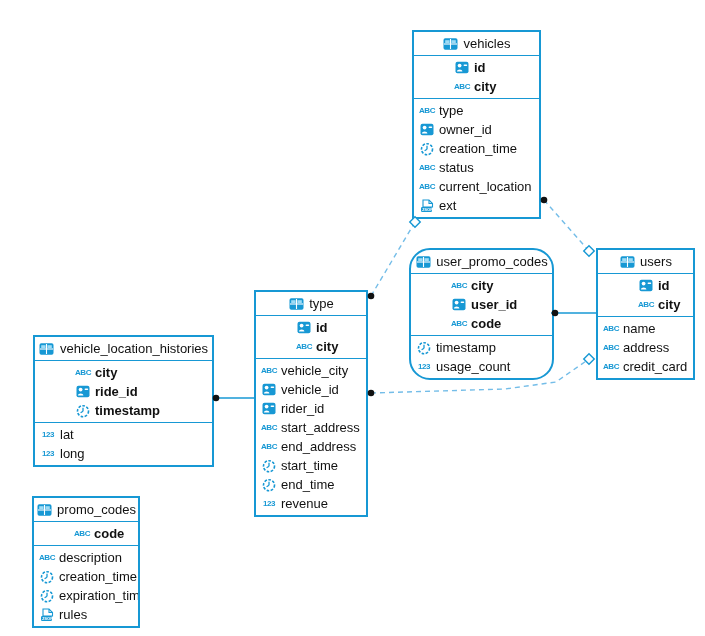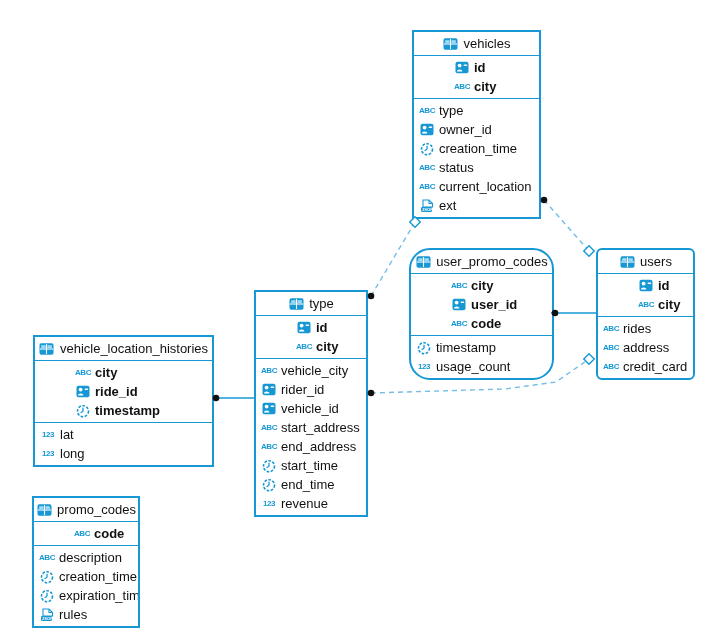--- a/index.html
+++ b/index.html
@@ -179,21 +179,21 @@
           <span>timestamp</span>
         </div>
         <div class="row">
           <span class="icon">
             <span class="txt-icon">123</span>
           </span>
           <span>usage_count</span>
         </div>
       </div>
     </div>
-    <div class="table" style="left: 596px; top: 248px; width: 99px; border-radius: 6px;">
+    <div class="table" style="left: 596px; top: 248px; width: 99px;">
       <div class="thead">
         <span class="icon">
           <svg width="15" height="14" viewBox="0 0 15 14">
             <rect x="0.5" y="1.2" width="14" height="11.6" rx="1.8" fill="#1798d4"></rect>
             <rect x="2.2" y="3.2" width="4.4" height="2.8" fill="#9edcf6"></rect>
             <rect x="8.4" y="3.2" width="4.4" height="2.8" fill="#9edcf6"></rect>
             <g stroke="#fff" stroke-width="1.1">
               <line x1="1" y1="7" x2="14" y2="7"></line>
               <line x1="7.5" y1="2" x2="7.5" y2="12"></line>
             </g>
@@ -218,21 +218,21 @@
             <span class="txt-icon">ABC</span>
           </span>
           <span>city</span>
         </div>
       </div>
       <div class="section">
         <div class="row">
           <span class="icon">
             <span class="txt-icon">ABC</span>
           </span>
-          <span>rides</span>
+          <span>name</span>
         </div>
         <div class="row">
           <span class="icon">
             <span class="txt-icon">ABC</span>
           </span>
           <span>address</span>
         </div>
         <div class="row">
           <span class="icon">
             <span class="txt-icon">ABC</span>
@@ -284,32 +284,32 @@
         </div>
         <div class="row">
           <span class="icon">
             <svg width="14" height="13" viewBox="0 0 14 13">
               <rect x="0.5" y="0.8" width="13" height="11.4" rx="2" fill="#1798d4"></rect>
               <circle cx="4.6" cy="4.6" r="1.9" fill="#fff"></circle>
               <path d="M1.9 10.6 C1.9 7.9 7.4 7.9 7.4 10.6 Z" fill="#fff"></path>
               <rect x="8.6" y="3.4" width="3.6" height="1.5" rx="0.7" fill="#fff"></rect>
             </svg>
           </span>
+          <span>vehicle_id</span>
+        </div>
+        <div class="row">
+          <span class="icon">
+            <svg width="14" height="13" viewBox="0 0 14 13">
+              <rect x="0.5" y="0.8" width="13" height="11.4" rx="2" fill="#1798d4"></rect>
+              <circle cx="4.6" cy="4.6" r="1.9" fill="#fff"></circle>
+              <path d="M1.9 10.6 C1.9 7.9 7.4 7.9 7.4 10.6 Z" fill="#fff"></path>
+              <rect x="8.6" y="3.4" width="3.6" height="1.5" rx="0.7" fill="#fff"></rect>
+            </svg>
+          </span>
           <span>rider_id</span>
-        </div>
-        <div class="row">
-          <span class="icon">
-            <svg width="14" height="13" viewBox="0 0 14 13">
-              <rect x="0.5" y="0.8" width="13" height="11.4" rx="2" fill="#1798d4"></rect>
-              <circle cx="4.6" cy="4.6" r="1.9" fill="#fff"></circle>
-              <path d="M1.9 10.6 C1.9 7.9 7.4 7.9 7.4 10.6 Z" fill="#fff"></path>
-              <rect x="8.6" y="3.4" width="3.6" height="1.5" rx="0.7" fill="#fff"></rect>
-            </svg>
-          </span>
-          <span>vehicle_id</span>
         </div>
         <div class="row">
           <span class="icon">
             <span class="txt-icon">ABC</span>
           </span>
           <span>start_address</span>
         </div>
         <div class="row">
           <span class="icon">
             <span class="txt-icon">ABC</span>

